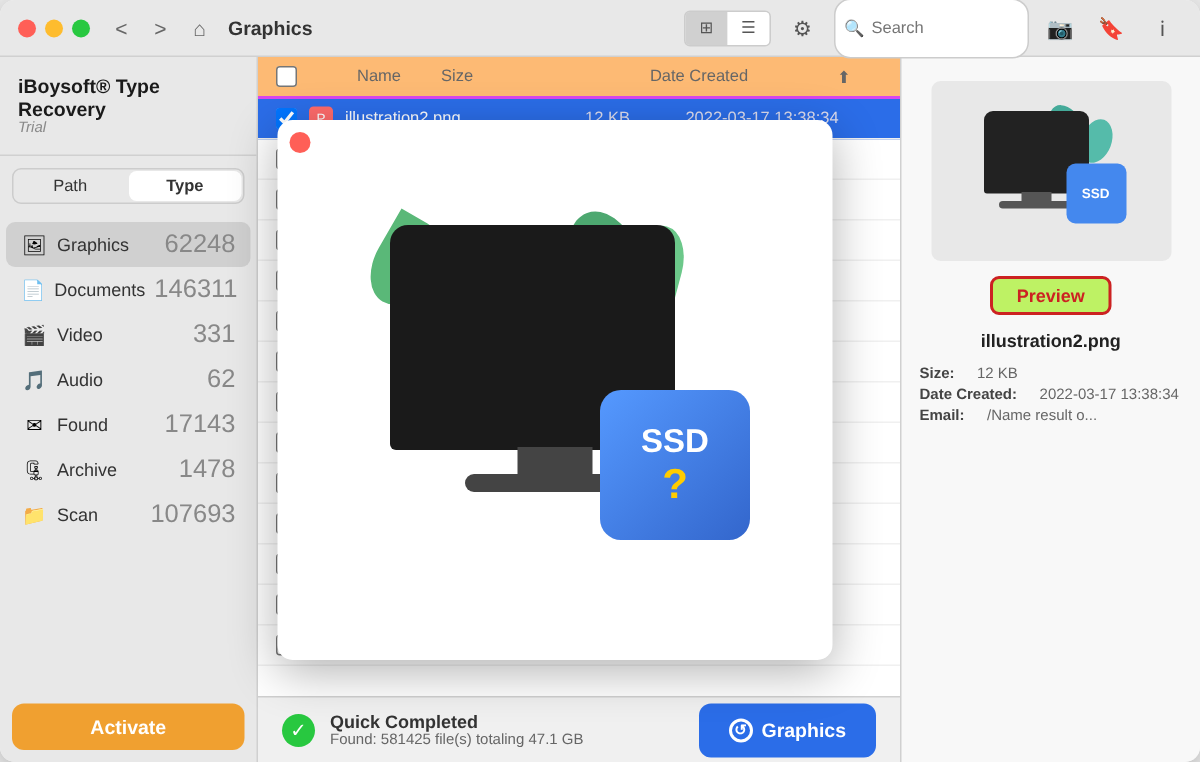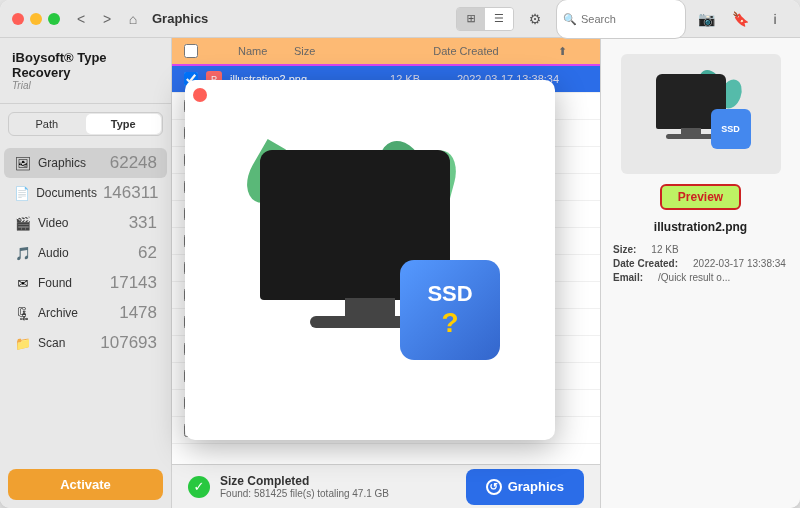--- a/index.html
+++ b/index.html
@@ -840,21 +840,21 @@
             <span class="file-name">repair-...</span>
             <span class="file-size"></span>
             <span class="file-date"></span>
           </div>
         </div>
       </div>
 
       <div class="status-bar">
         <div class="scan-complete-icon">✓</div>
         <div class="scan-status">
-          <span class="scan-title">Size Completed</span>
+          <span class="scan-title">Quick Completed</span>
           <span class="scan-detail">Found: 581425 file(s) totaling 47.1 GB</span>
         </div>
         <div class="status-spacer"></div>
         <button class="recover-btn">
           <div class="recover-icon">↺</div>
           <span>Graphics</span>
         </button>
       </div>
     </div>
 
@@ -881,21 +881,21 @@
         <div class="preview-meta-row">
           <span class="meta-label">Size:</span>
           <span class="meta-value">12 KB</span>
         </div>
         <div class="preview-meta-row">
           <span class="meta-label">Date Created:</span>
           <span class="meta-value">2022-03-17 13:38:34</span>
         </div>
         <div class="preview-meta-row">
           <span class="meta-label">Email:</span>
-          <span class="meta-value">/Quick result o...</span>
+          <span class="meta-value">/Name result o...</span>
         </div>
       </div>
     </div>
   </div>
 
   <div class="preview-popup">
     <button class="popup-close"></button>
     <div class="popup-illustration">
       <div class="popup-leaf1"></div>
       <div class="popup-leaf2"></div>

